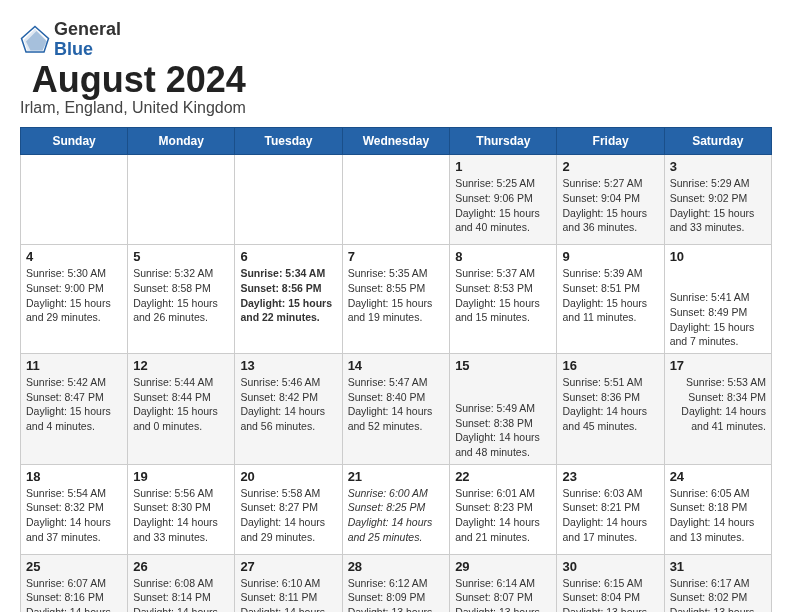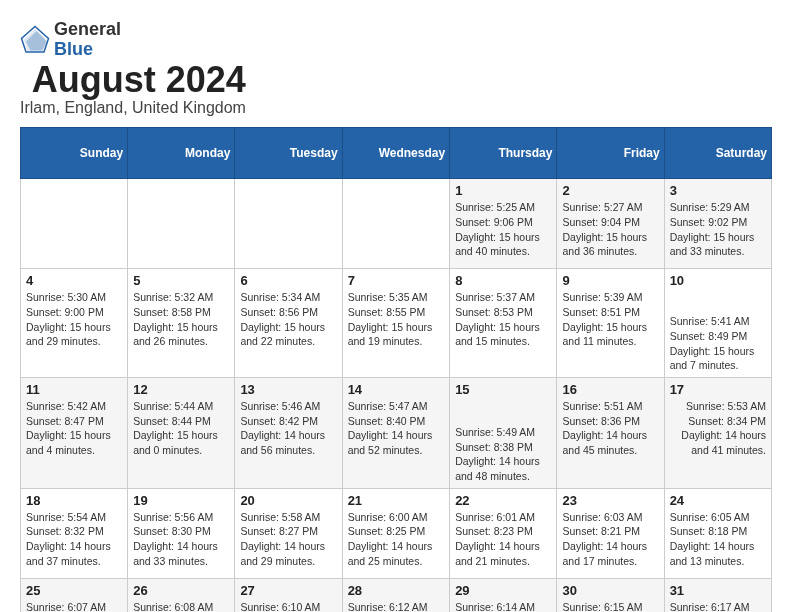--- a/index.html
+++ b/index.html
@@ -47,22 +47,22 @@
       color: #444;
     }
     table {
       width: 100%;
       border-collapse: collapse;
       font-size: 11px;
     }
     thead tr th {
       background: #2563a8;
       color: #fff;
-      padding: 18px 4px;
-      text-align: right;
+      padding: 6px 4px;
+      text-align: center;
       font-size: 12px;
       font-weight: bold;
       border: 1px solid #1a4f8a;
     }
     tbody tr td {
       border: 1px solid #ccc;
       vertical-align: top;
       padding: 4px 5px;
       width: 108px;
       min-height: 70px;
@@ -159,21 +159,21 @@
         </td>
         <td>
           <span class="day-number">5</span>
           <div class="day-detail" style="white-space: pre-line;">Sunrise: 5:32 AM
 Sunset: 8:58 PM
 Daylight: 15 hours
 and 26 minutes.</div>
         </td>
         <td>
           <span class="day-number">6</span>
-          <div class="day-detail" style="white-space: pre-line;">Sunrise: 5:34 AM
+          <div class="day-detail" style="white-space: pre-line; font-weight: bold;">Sunrise: 5:34 AM
 Sunset: 8:56 PM
 Daylight: 15 hours
 and 22 minutes.</div>
         </td>
         <td>
           <span class="day-number">7</span>
           <div class="day-detail" style="white-space: pre-line;">Sunrise: 5:35 AM
 Sunset: 8:55 PM
 Daylight: 15 hours
 and 19 minutes.</div>
@@ -268,21 +268,21 @@
         </td>
         <td>
           <span class="day-number">20</span>
           <div class="day-detail" style="white-space: pre-line;">Sunrise: 5:58 AM
 Sunset: 8:27 PM
 Daylight: 14 hours
 and 29 minutes.</div>
         </td>
         <td>
           <span class="day-number">21</span>
-          <div class="day-detail" style="white-space: pre-line;">Sunrise: 6:00 AM
+          <div class="day-detail" style="white-space: pre-line; font-style: italic;">Sunrise: 6:00 AM
 Sunset: 8:25 PM
 Daylight: 14 hours
 and 25 minutes.</div>
         </td>
         <td>
           <span class="day-number">22</span>
           <div class="day-detail" style="white-space: pre-line;">Sunrise: 6:01 AM
 Sunset: 8:23 PM
 Daylight: 14 hours
 and 21 minutes.</div>

